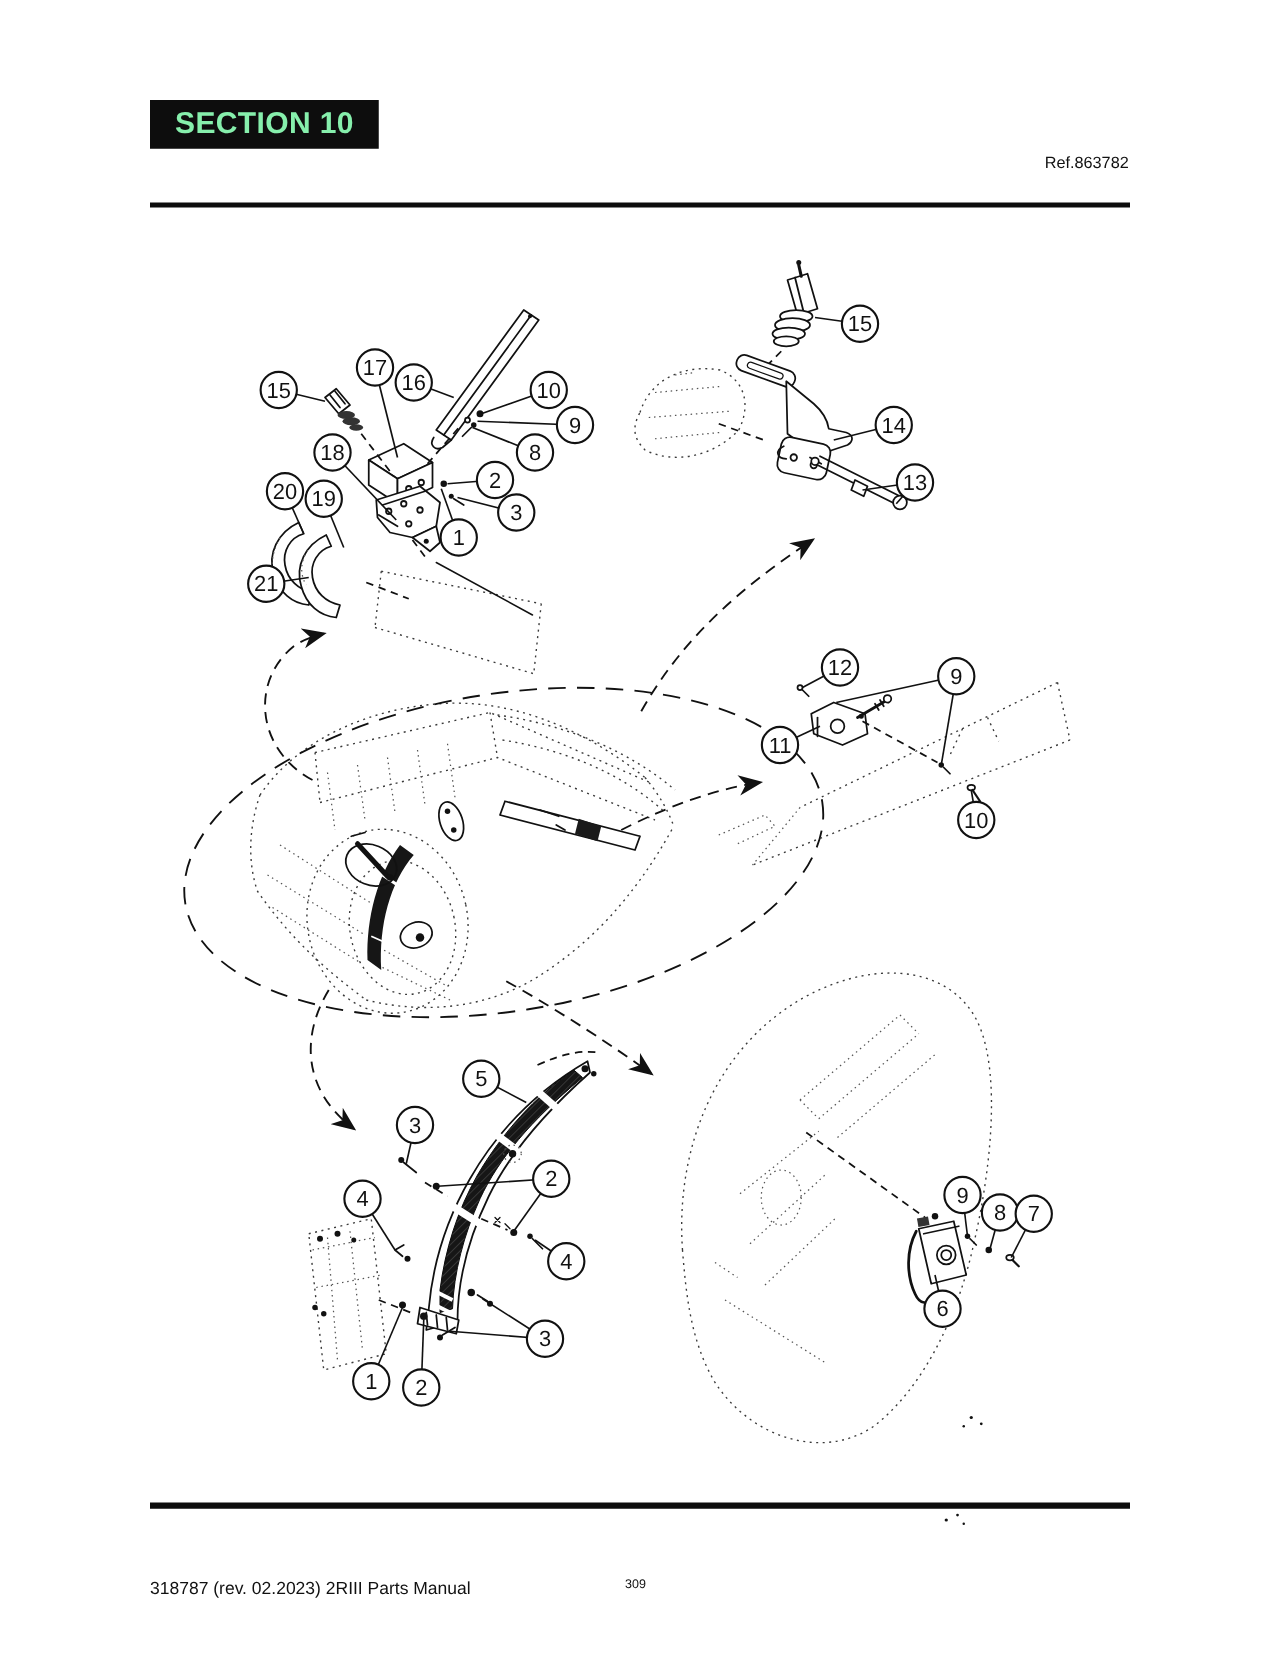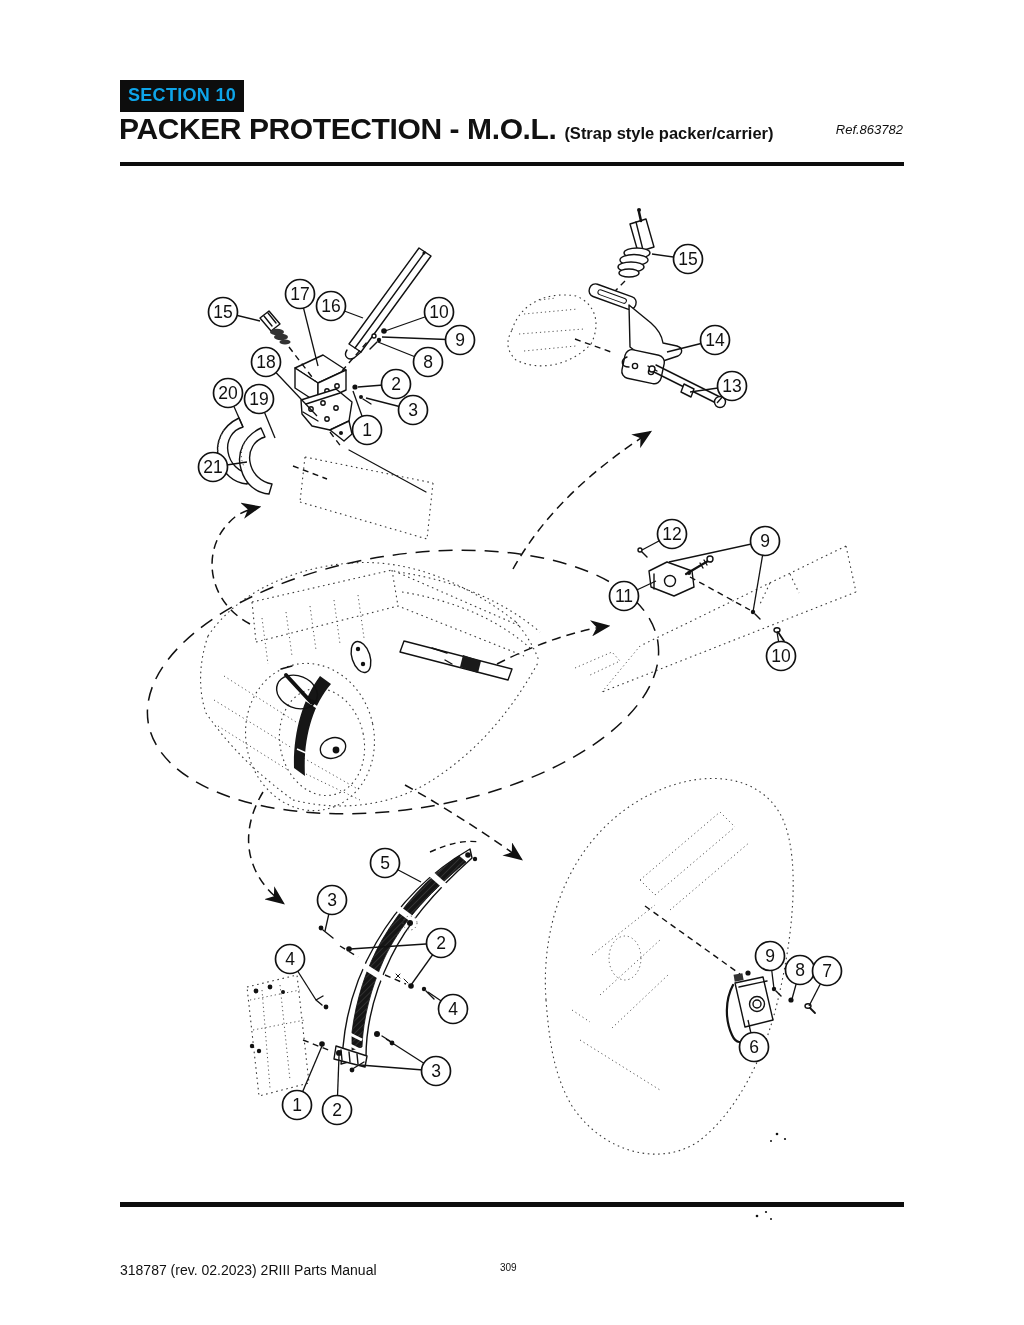--- a/index.html
+++ b/index.html
@@ -1,23 +1,23 @@
 <!DOCTYPE html>
 <html><head>
 <meta charset="utf-8">
 <style>
   html,body{margin:0;padding:0;background:#e8e8e8}
   .page{position:relative;width:1024px;height:1325px;background:#ffffff;
         font-family:"Liberation Sans",sans-serif;color:#111;overflow:hidden;margin:0 auto}
-  .badge{position:absolute;left:120px;top:80px;background:#0d0d0d;color:#0ea5e9;
-         font-weight:bold;font-size:18px;padding:5px 8px 6px;letter-spacing:.3px}
+  .badge{position:absolute;left:120px;top:80px;background:#0d0d0d;color:#86efac;
+         font-weight:bold;font-size:24px;padding:5px 20px 6px;letter-spacing:.3px}
   .titlerow{position:absolute;left:119px;top:112px;white-space:nowrap}
   .title{font-weight:bold;font-size:30px;letter-spacing:-.4px}
   .subtitle{font-weight:bold;font-size:16.5px;margin-left:8px}
-  .ref{position:absolute;right:121px;top:122px;font-style:italic;font-size:13px}
+  .ref{position:absolute;right:121px;top:122px;font-size:13px}
   .rule{position:absolute;left:120px;width:784px;background:#0d0d0d}
   .rule-top{top:162px;height:4px}
   .rule-bottom{top:1202px;height:5px}
   .footer-left{position:absolute;left:120px;top:1262px;font-size:14px}
   .footer-page{position:absolute;left:500px;top:1262px;font-size:10px}
   #diagram{position:absolute;left:0;top:0}
   
   .s{stroke:#111;fill:none;stroke-width:1.4;stroke-linecap:round;stroke-linejoin:round}
   .sw{stroke:#111;fill:#fff;stroke-width:1.4;stroke-linejoin:round}
   .fb{fill:#111;stroke:none}
@@ -29,23 +29,20 @@
   .leader{stroke:#111;stroke-width:1.3;fill:none}
   .co-circle{fill:#fff;stroke:#111;stroke-width:1.7}
   .co-text{font-family:"Liberation Sans",sans-serif;font-size:17.5px;fill:#111;text-anchor:middle}
 </style>
 </head>
 <body>
 
 <div class="page">
 
   <div class="badge">SECTION 10</div>
-  <div class="titlerow">
-    <span class="title">PACKER PROTECTION - M.O.L.</span><span class="subtitle">(Strap style packer/carrier)</span>
-  </div>
   <div class="ref">Ref.863782</div>
   <div class="rule rule-top"></div>
 
   <svg id="diagram" width="1024" height="1325" viewBox="0 0 1024 1325" xmlns="http://www.w3.org/2000/svg">
     <defs>
       <marker id="ah" viewBox="0 0 12 10" refX="10.5" refY="5" markerWidth="13" markerHeight="11" orient="auto">
         <path d="M0,0 L12,5 L0,10 L3.5,5 Z" fill="#111"></path>
       </marker>
       <pattern id="mesh" width="4.5" height="4.5" patternUnits="userSpaceOnUse" patternTransform="rotate(45)">
         <rect width="4.5" height="4.5" fill="#161616"></rect>

